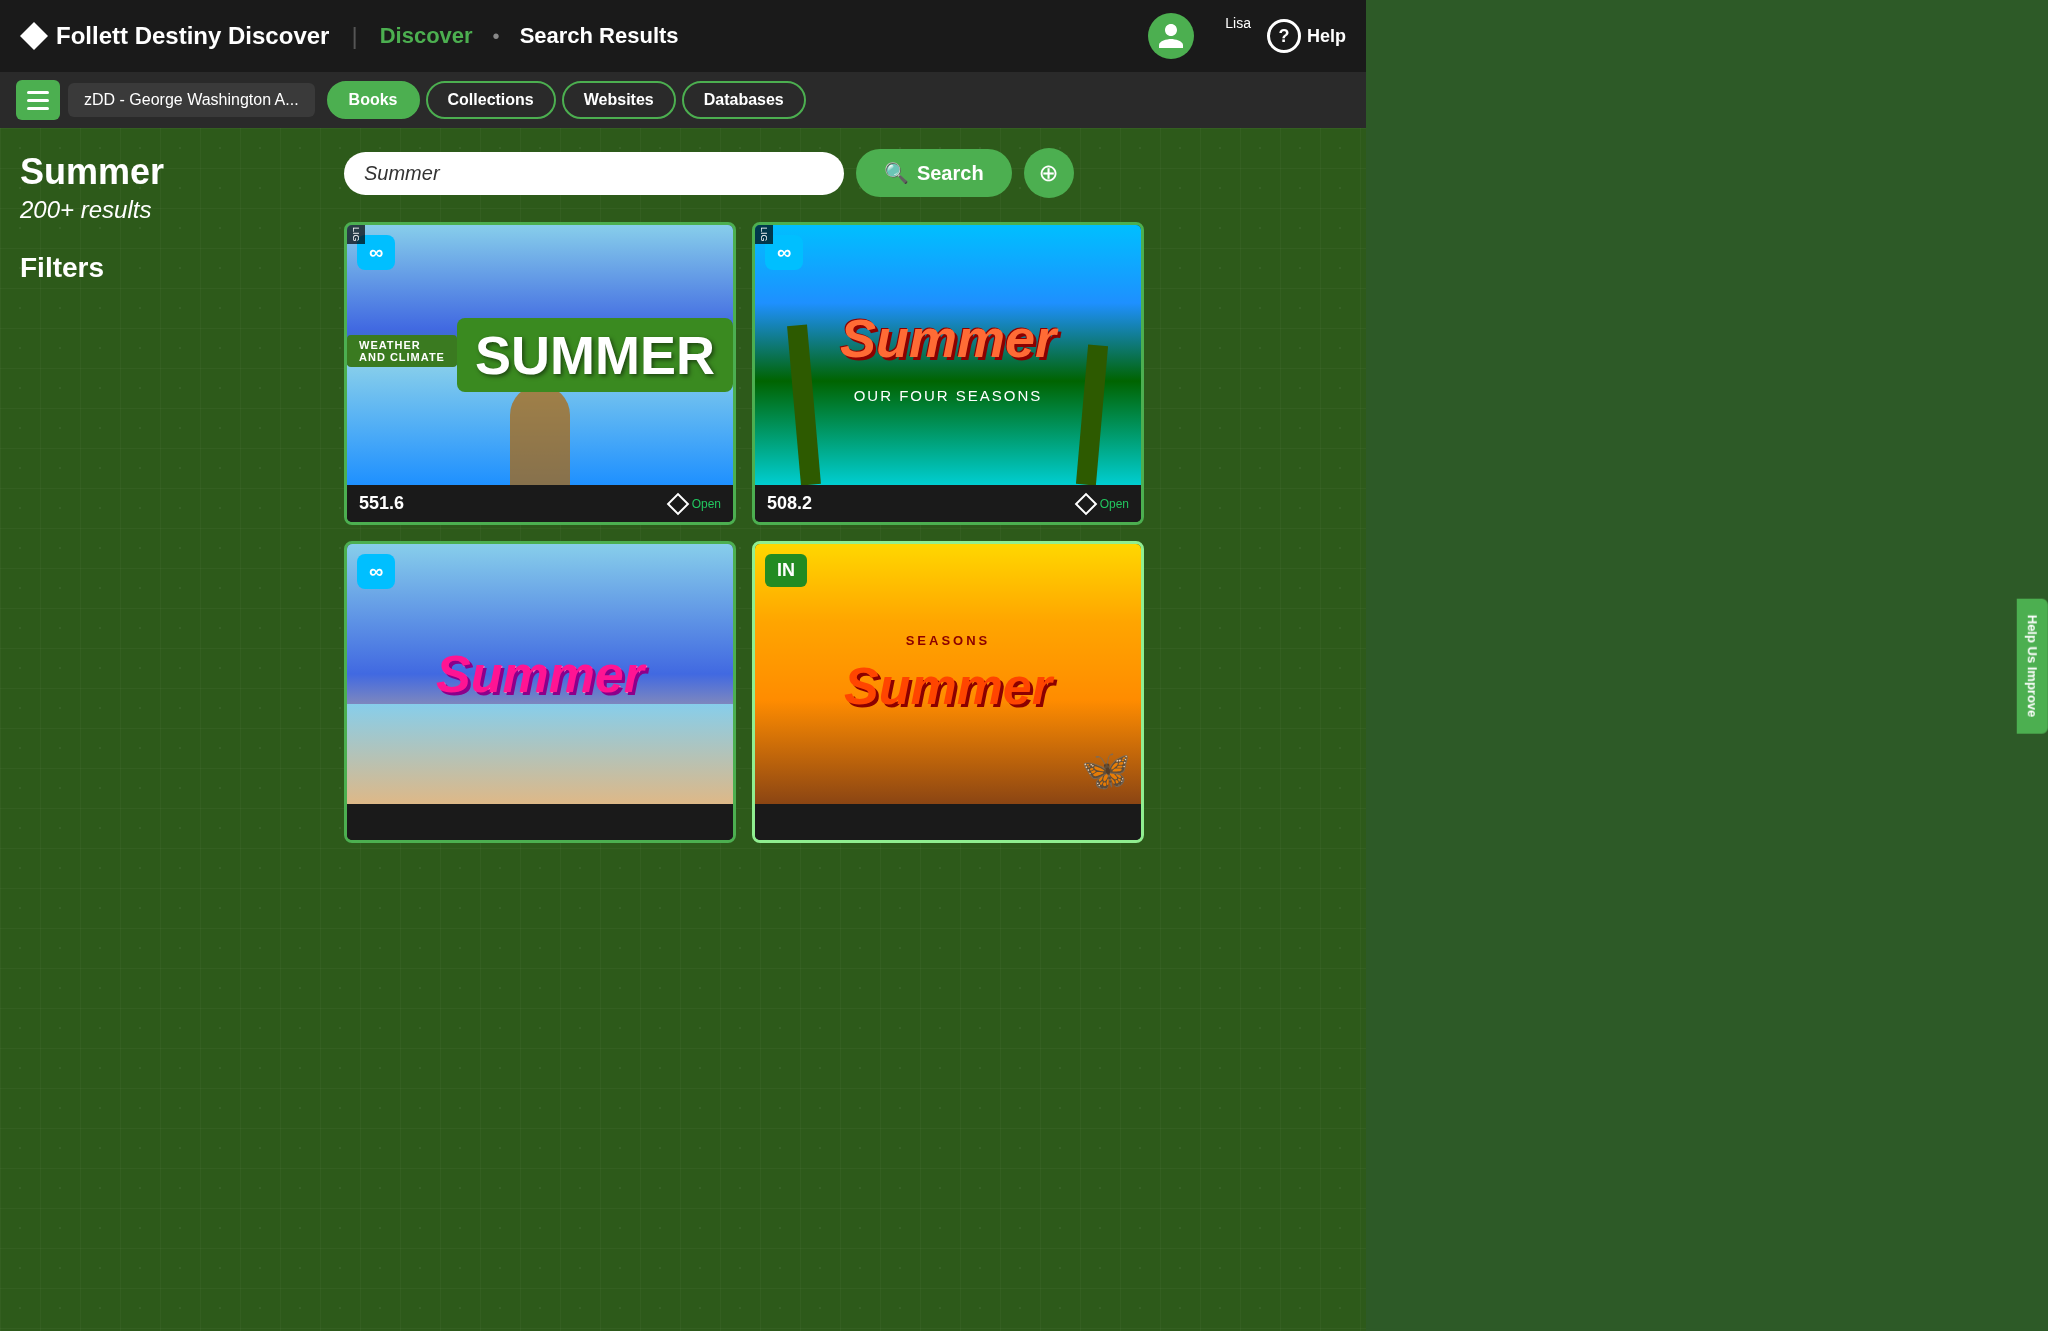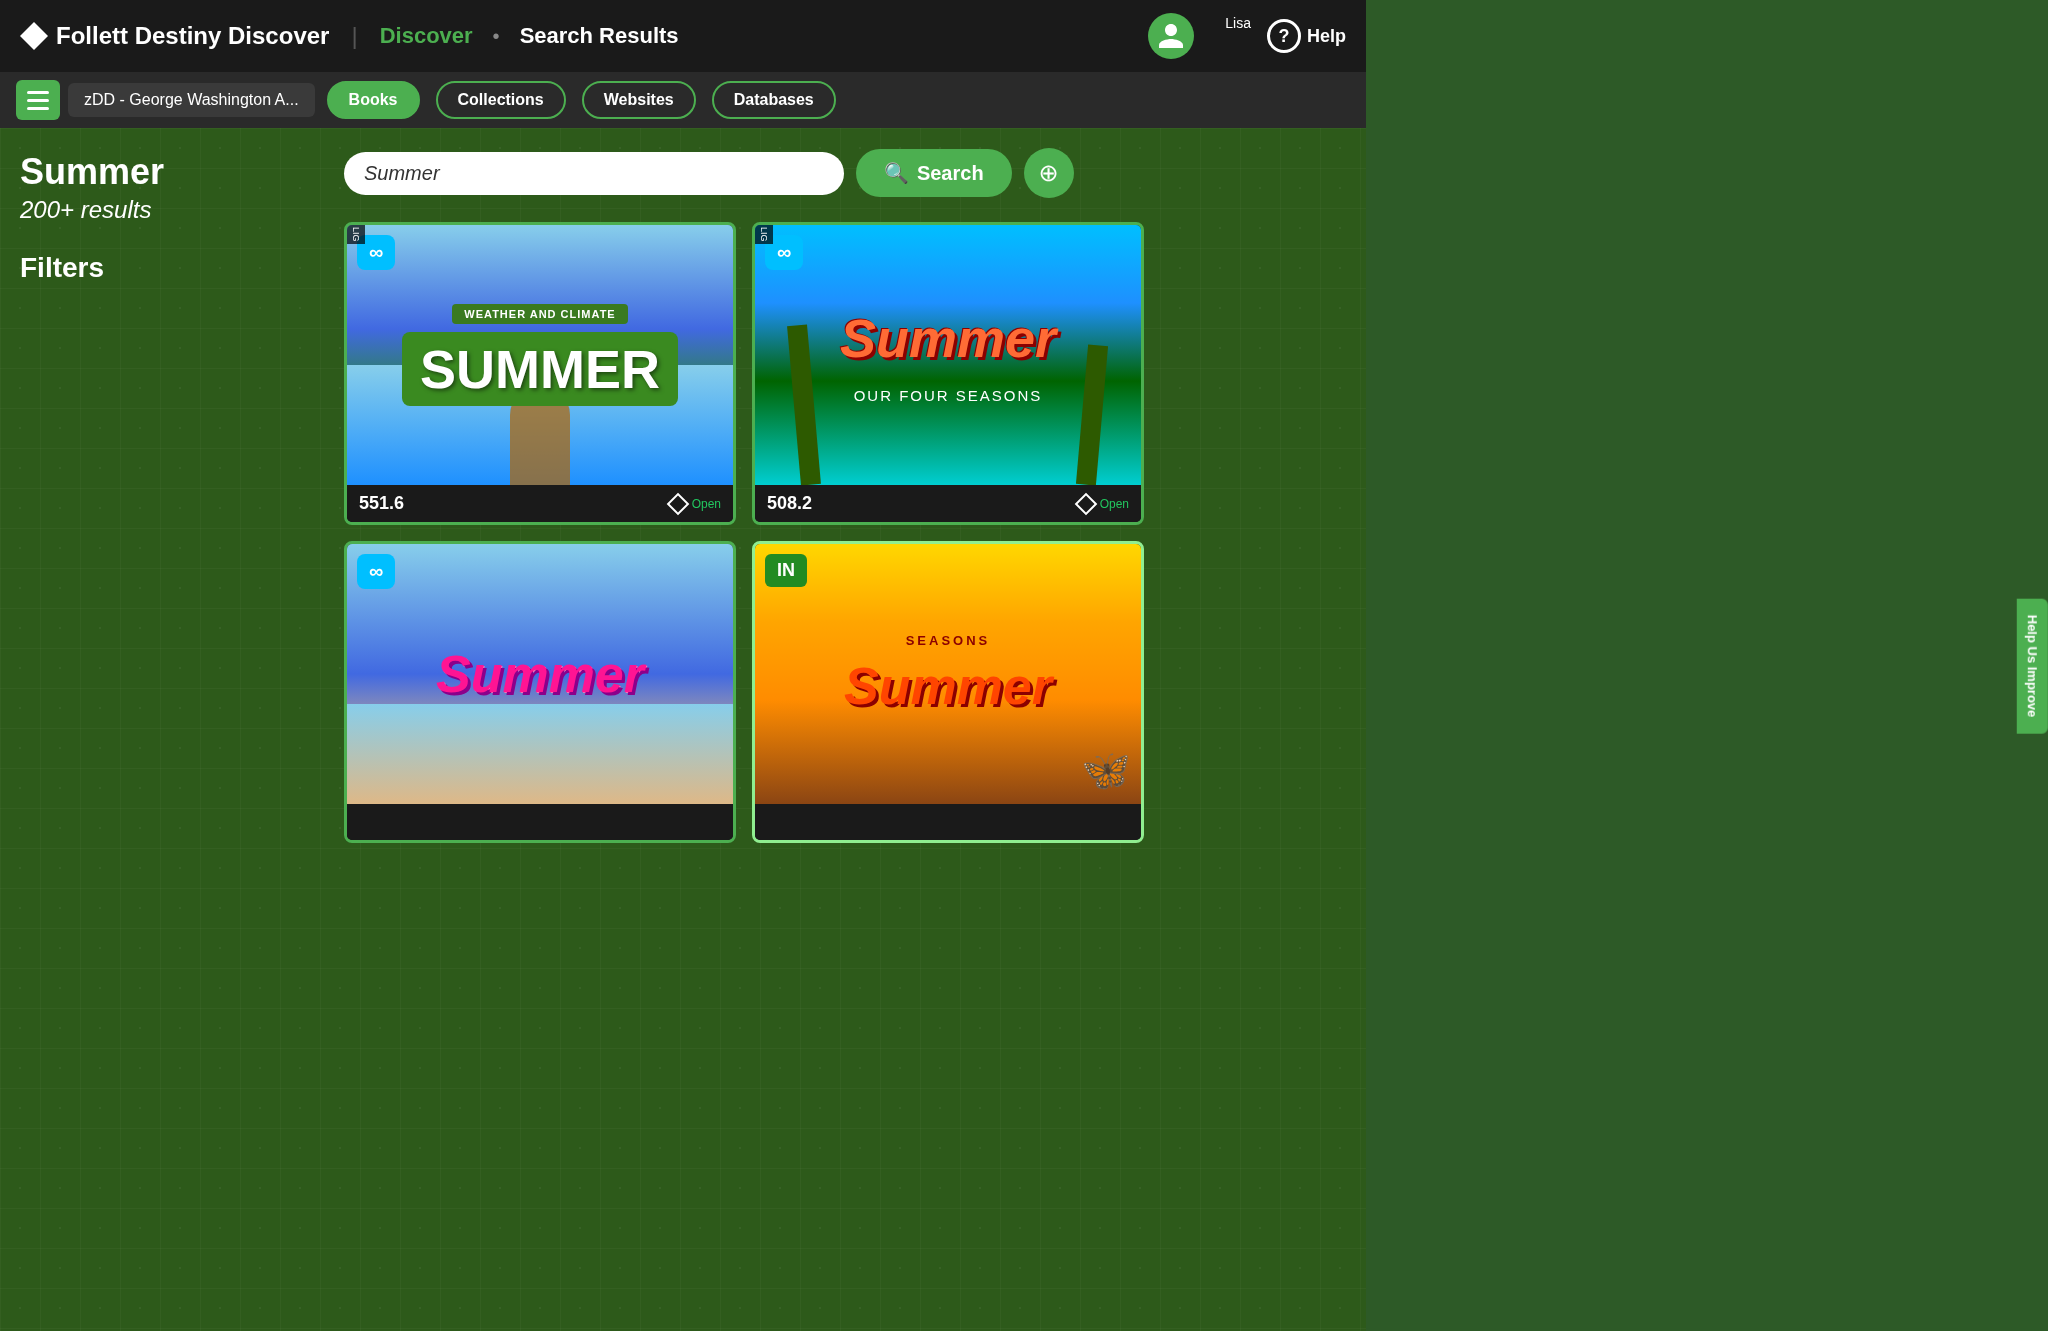--- a/index.html
+++ b/index.html
@@ -78,21 +78,21 @@
       color: white; font-size: 16px;
       background: #3a3a3a;
       padding: 8px 16px;
       border-radius: 6px;
       margin-right: 4px;
       white-space: nowrap;
       overflow: hidden;
       text-overflow: ellipsis;
       max-width: 260px;
     }
-    .nav-tabs { display: flex; gap: 16px; }
+    .nav-tabs { display: flex; gap: 6px; }
     .nav-tab {
       padding: 8px 20px;
       border: 2px solid #4CAF50;
       border-radius: 20px;
       color: white;
       font-size: 16px;
       font-weight: bold;
       background: transparent;
       cursor: pointer;
     }
@@ -386,21 +386,21 @@
         <span style="font-size:24px;">⊕</span>
       </button>
     </div>
 
     <div class="books-grid">
 
       <div class="book-card">
         <div class="book-cover book-cover-1">
           <span class="spine-badge">LIG</span>
           <div class="infinity-badge">∞</div>
-          <div style="position:absolute;inset:0;display:flex;flex-direction:column;align-items:center;justify-content:center;z-index:3;">
+          <div style="position:absolute;inset:0;display:flex;flex-direction:row;align-items:center;justify-content:center;z-index:3;">
             <div style="background:#3a7a20;color:white;font-size:11px;font-weight:bold;padding:4px 12px;border-radius:4px;text-transform:uppercase;letter-spacing:1px;margin-bottom:8px;">WEATHER AND CLIMATE</div>
             <div style="background:#3a8a20;color:white;font-size:54px;font-weight:900;padding:6px 18px;border-radius:8px;text-shadow:2px 2px 4px rgba(0,0,0,0.5);">SUMMER</div>
           </div>
 
           <div style="position:absolute;bottom:0;left:0;right:0;height:120px;background:linear-gradient(180deg,#87CEEB,#1E90FF);overflow:hidden;">
 
             <div style="position:absolute;bottom:0;left:50%;transform:translateX(-50%);width:60px;height:100px;background:rgba(180,100,0,0.7);border-radius:30px 30px 0 0;"></div>
           </div>
         </div>
         <div class="book-footer">

